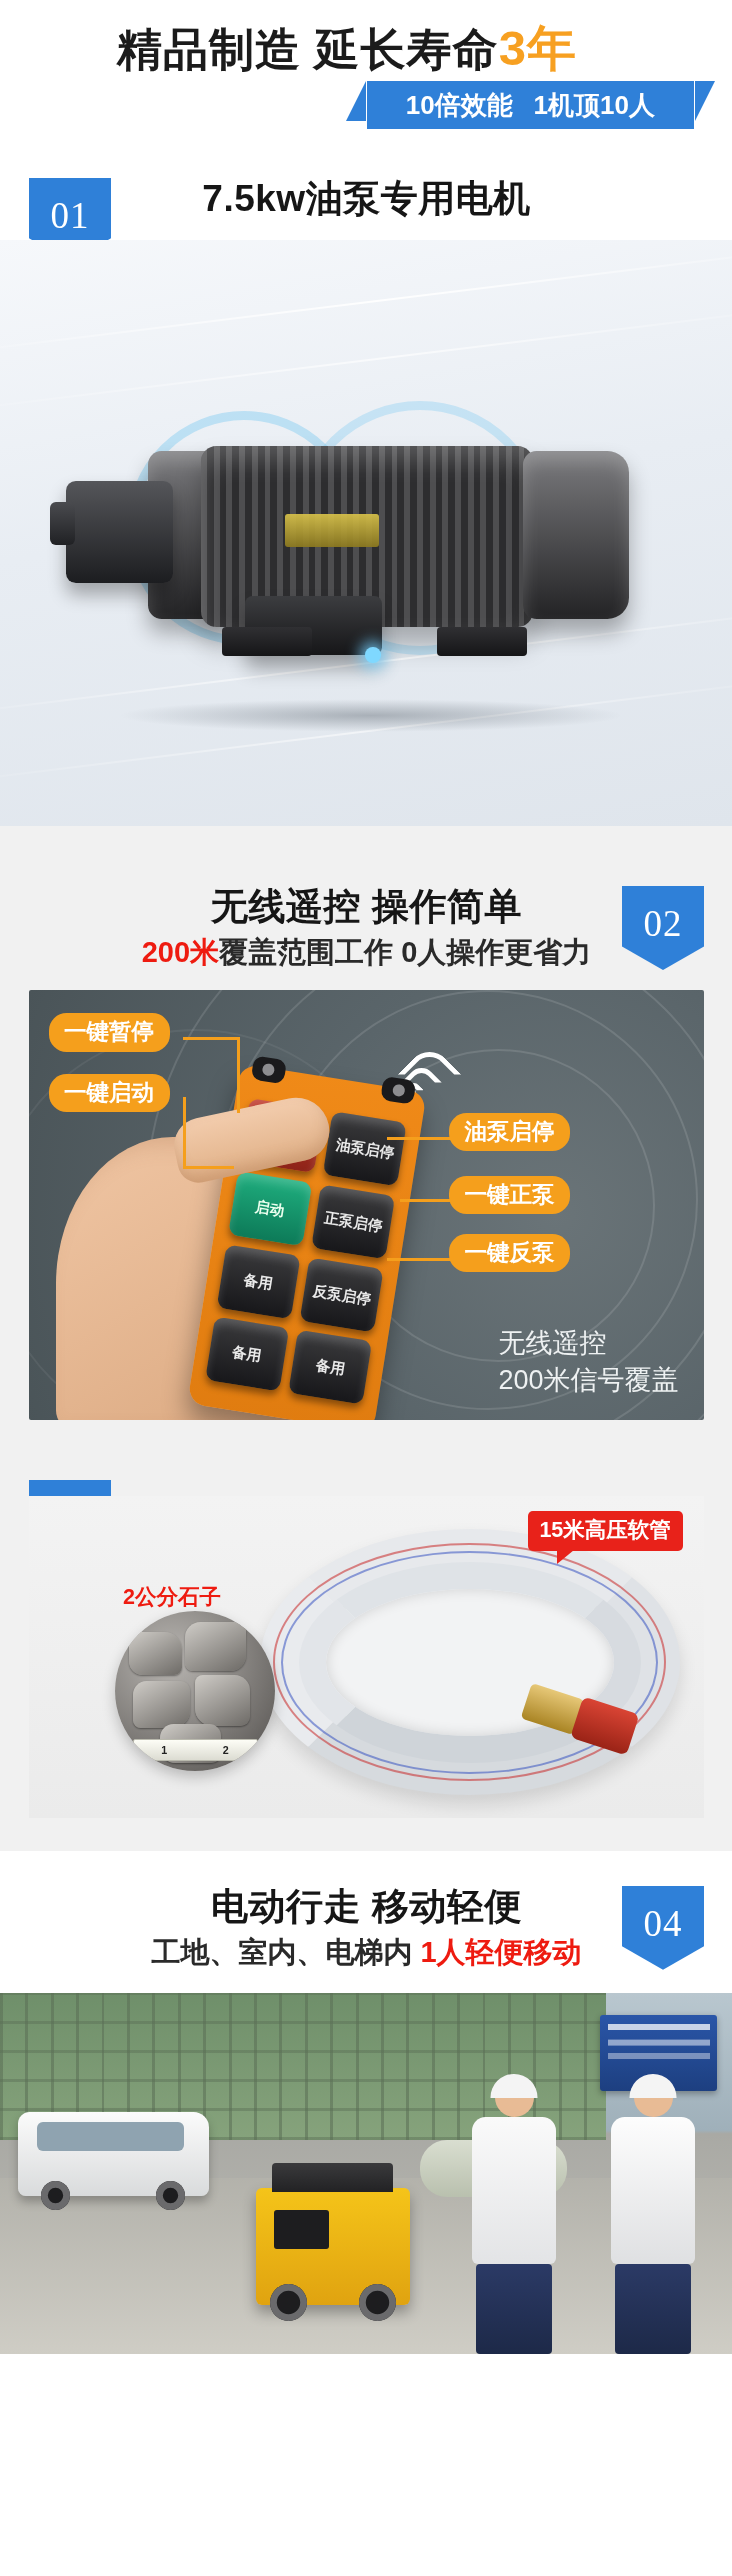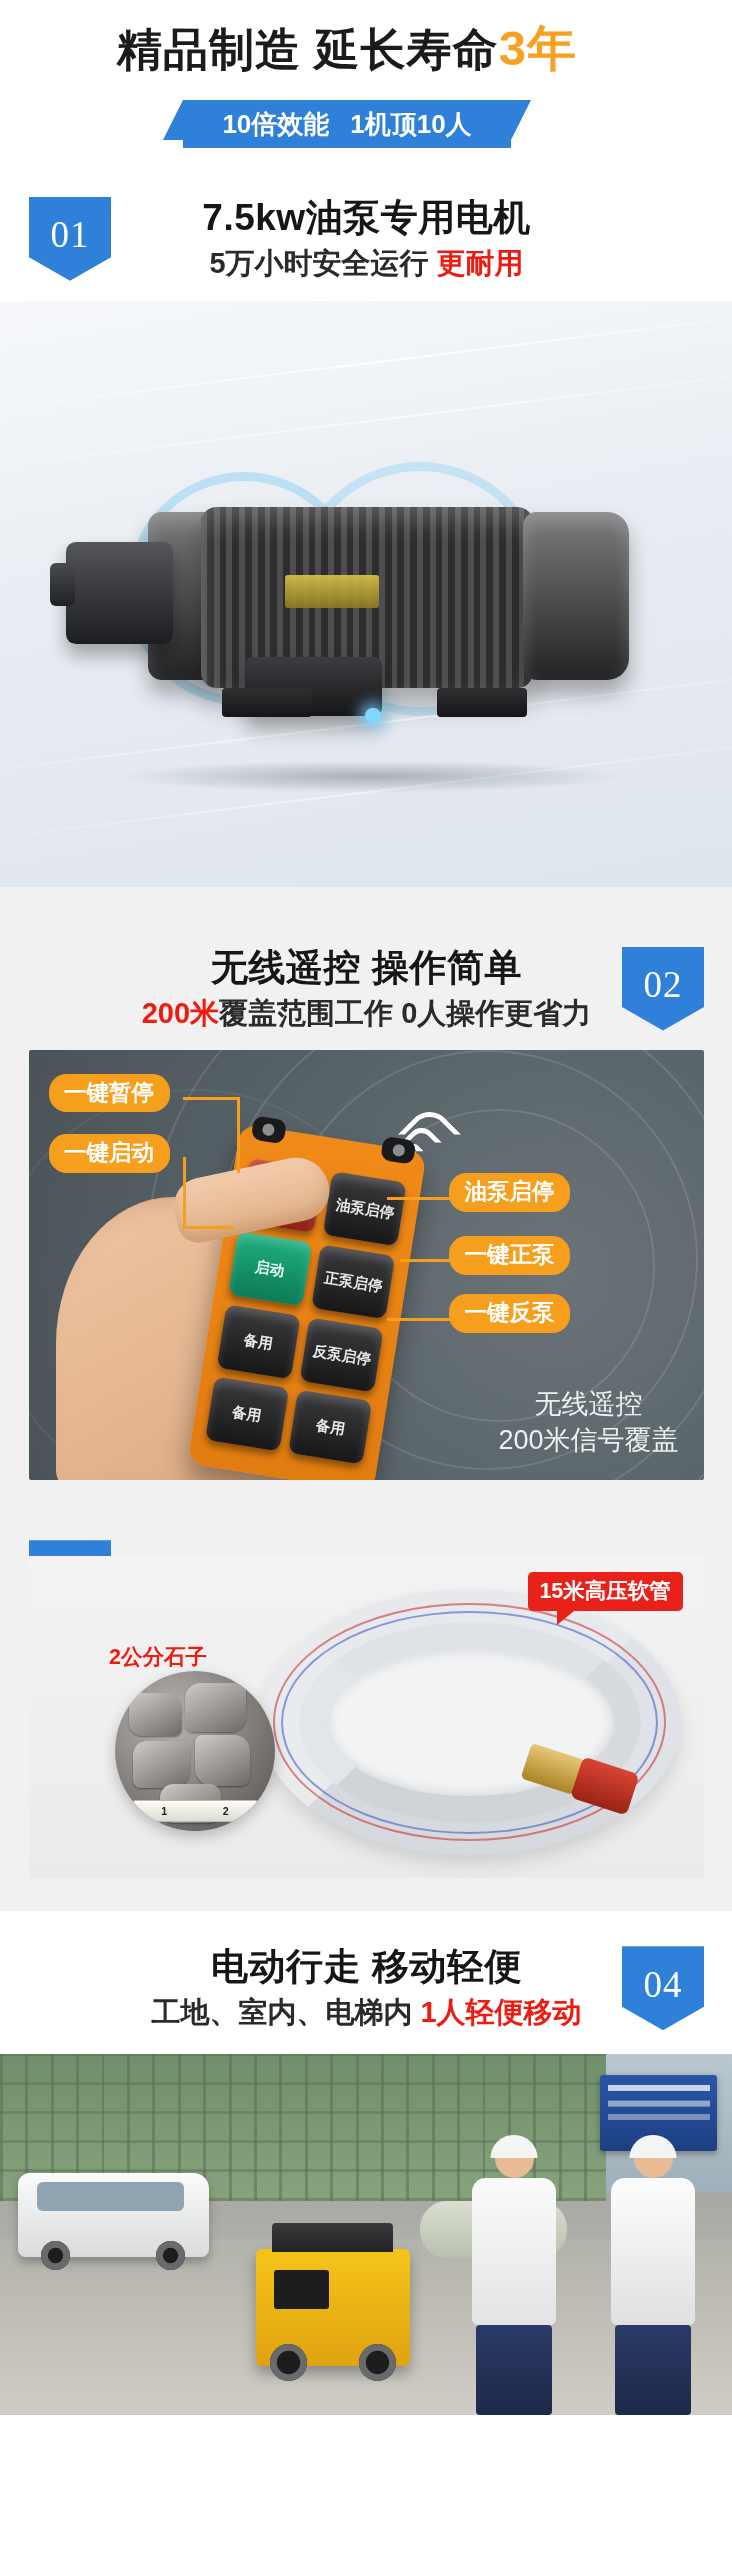--- a/index.html
+++ b/index.html
@@ -11,21 +11,21 @@
   }
   .page { width:733px; height:2576px; position:relative; background:#fff; }
 
   
   .hero { width:694px; padding-top:19.5px; text-align:center; background:#fff; }
   .hero-title {
     font-size:45px; font-weight:bold; color:#1b1b1b; letter-spacing:1px;
     line-height:1.15; white-space:nowrap;
   }
   .hero-title .accent { color:#f7a021; font-size:49px; }
-  .hero-band-wrap { margin-top:24px; display:flex; justify-content:center; }
+  .hero-band-wrap { margin-top:5px; display:flex; justify-content:flex-end; }
   .hero-band {
     position:relative; background:#2f80d8; color:#fff;
     font-size:26px; font-weight:bold; line-height:1;
     padding:10.7px 39px 11.7px 39px; white-space:nowrap;
   }
   .hero-band:before, .hero-band:after {
     content:""; position:absolute; top:0; width:0; height:0;
   }
   .hero-band:before {
     left:-20.5px; border-right:20.5px solid #2f80d8;
@@ -197,21 +197,21 @@
   }
   .key.red{ background:linear-gradient(180deg,#c0392b,#8d2318); color:#fff; }
   .key.green{ background:linear-gradient(180deg,#1fae7e,#0d7a58); color:#eaffee; }
   .tagbox{
     position:absolute; background:#f59f1c; color:#fff; border-radius:17.6px;
     font-size:22.5px; font-weight:bold; padding:6.8px 15.6px; white-space:nowrap;
     line-height:1.1;
   }
   .leader{ position:absolute; background:#f59f1c; }
   .p02-note{
-    position:absolute; right:25.4px; bottom:21.5px; text-align:center;
+    position:absolute; right:25.4px; bottom:21.5px; text-align:left;
     color:#eef1f2; font-size:27px; line-height:1.35; font-weight:normal;
   }
 
   
   .p03-outer{ background:#f1f1f1; padding:0 0 33px 0; }
   .p03 {
     height:322px; position:relative; overflow:hidden;
     background:linear-gradient(180deg,#f3f3f3,#ebebeb);
     margin:0 29px;
   }
@@ -378,24 +378,20 @@
   </div>
 
   <div class="spacer-white" style="height:21.5px"></div>
 
   <div class="section">
     <div class="sec-head">
       <div class="badge left">
         <span>01</span>
       </div>
       <div class="sec-title">7.5kw油泵专用电机</div>
-      <div class="sec-sub">
-        <span>5万小时安全运行</span>
-        <span class="red">更耐用</span>
-      </div>
     </div>
 
     <div class="photo p01">
       <div class="streak" style="top:59px"></div>
       <div class="streak" style="top:117px;opacity:.7"></div>
       <div class="streak" style="top:420px;opacity:.8"></div>
       <div class="streak" style="top:488px;opacity:.6"></div>
       <div class="halo" style="left:127px;top:171px;width:234px;height:234px;opacity:.75"></div>
       <div class="halo" style="left:293px;top:161px;width:254px;height:254px;opacity:.6"></div>
       <div class="motor-wrap">
@@ -504,21 +500,21 @@
         <div class="hose-coil inner"></div>
         <div class="hose-stripe"></div>
         <div class="hose-stripe blue"></div>
         <div class="hose-end">
           <div class="brass"></div>
             <div class="red"></div>
         </div>
 
         <div class="callout" style="right:21.5px;top:15.6px">15米高压软管</div>
 
-        <div class="lbl-red" style="left:80px;top:86px">2公分石子</div>
+        <div class="lbl-red" style="left:94px;top:86px">2公分石子</div>
 
         <div class="stone-circle">
           <div class="stone" style="left:13.7px;top:21.5px;width:53px;height:43px;border-radius:9.8px 17.6px 7.8px 13.7px"></div>
           <div class="stone" style="left:70px;top:11.7px;width:61px;height:49px;border-radius:15.6px 7.8px 15.6px 7.8px"></div>
           <div class="stone" style="left:17.6px;top:70px;width:57px;height:47px;border-radius:13.7px 9.8px 17.6px 7.8px"></div>
           <div class="stone" style="left:80px;top:64px;width:55px;height:51px;border-radius:7.8px 15.6px 9.8px 17.6px"></div>
           <div class="stone" style="left:45px;top:113px;width:61px;height:39px;border-radius:13.7px 11.7px 9.8px 15.6px"></div>
           <div class="ruler">
             <span>1</span>
             <span>2</span>

